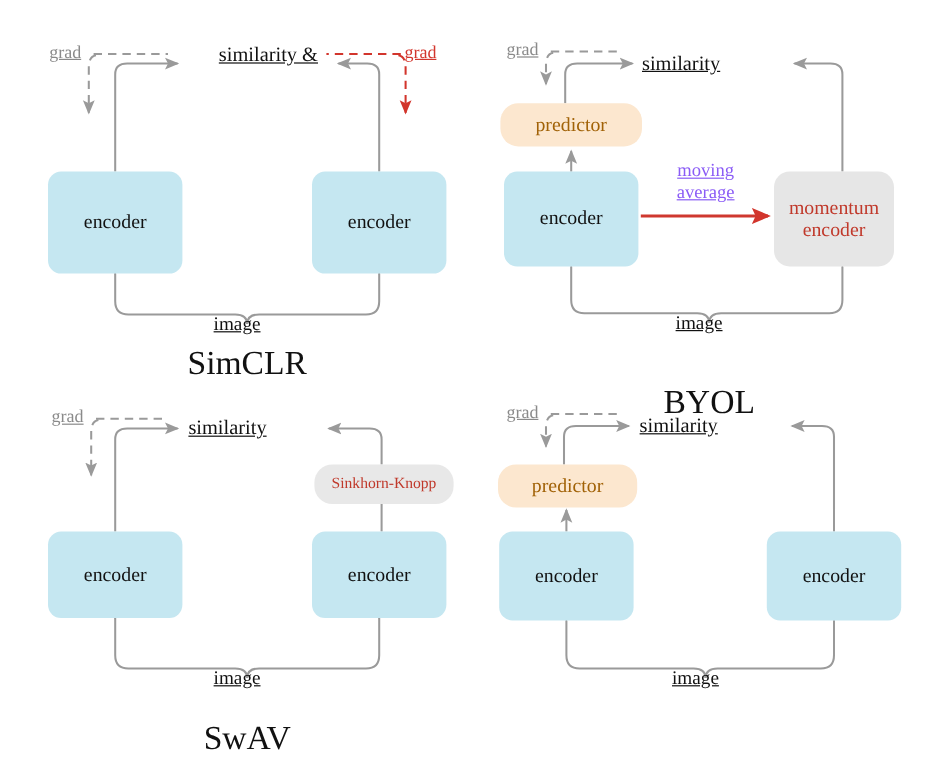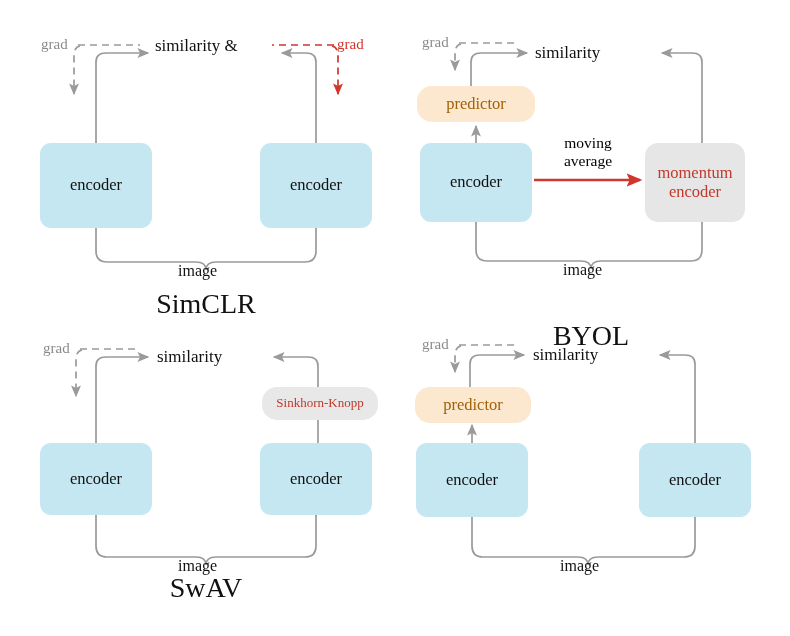--- a/index.html
+++ b/index.html
@@ -56,20 +56,21 @@
     background: #e8e8e8;
     border-radius: 15px;
     font-size: 13px;
     color: #c0392b;
     text-align: center;
   }
   .lbl {
     position: absolute;
     white-space: nowrap;
     line-height: 1.18;
+    text-decoration: underline;
   }
   .lbl-grad {
     font-size: 15px;
     color: #8a8a8a;
   }
   .lbl-grad-red {
     font-size: 15px;
     color: #d2352c;
   }
   .lbl-sim {
@@ -80,21 +81,21 @@
   .lbl-sim .dis {
     color: #d2352c;
     display: block;
   }
   .lbl-image {
     font-size: 16px;
     color: #111111;
   }
   .lbl-moving {
     font-size: 15.5px;
-    color: #000000;
+    color: #8b5cf6;
     text-align: center;
     line-height: 1.18;
   }
   .panel-title {
     position: absolute;
     font-size: 28px;
     color: #111111;
     white-space: nowrap;
     text-align: center;
   }
@@ -200,21 +201,21 @@
       <path d="M695,443 L695,364 Q695,355 685,355 L660,355" fill="none" stroke="#9a9a9a" stroke-width="1.7" marker-end="url(#ahGray)"></path>
     </g>
     <g>
       <path d="M472,517 L472,546 Q472,557 483,557 L578,557 Q588,557 588,565" fill="none" stroke="#9a9a9a" stroke-width="1.7" marker-start="url(#ahGray)"></path>
       <path d="M695,517 L695,546 Q695,557 684,557 L598,557 Q588,557 588,565" fill="none" stroke="#9a9a9a" stroke-width="1.7" marker-start="url(#ahGray)"></path>
     </g>
   </svg>
 
   <div class="lbl lbl-grad" style="left:41px; top:36px;">grad</div>
   <div class="lbl lbl-grad-red" style="left:337px; top:36px;">grad</div>
-  <div class="lbl lbl-sim" style="left:155px; top:36px; width:110px; text-align:left;">
+  <div class="lbl lbl-sim" style="left:155px; top:36px; width:110px; text-align:right;">
     <span>similarity &amp;</span>
   </div>
   <div class="box box-encoder" style="left:40px; top:143px; width:112px; height:85px;">encoder</div>
   <div class="box box-encoder" style="left:260px; top:143px; width:112px; height:85px;">encoder</div>
   <div class="lbl lbl-image" style="left:178px; top:262px;">image</div>
   <div class="panel-title" style="left:106px; top:288px; width:200px;">SimCLR</div>
 
   <div class="lbl lbl-grad" style="left:422px; top:34px;">grad</div>
   <div class="lbl lbl-sim" style="left:535px; top:43px;">similarity</div>
   <div class="box box-predictor" style="left:417px; top:86px; width:118px; height:36px;">predictor</div>
@@ -229,21 +230,21 @@
   </div>
   <div class="lbl lbl-image" style="left:563px; top:261px;">image</div>
   <div class="panel-title" style="left:491px; top:288px; width:200px;margin-top:32px;">BYOL</div>
 
   <div class="lbl lbl-grad" style="left:43px; top:340px;">grad</div>
   <div class="lbl lbl-sim" style="left:157px; top:347px;">similarity</div>
   <div class="box box-encoder" style="left:40px; top:443px; width:112px; height:72px;">encoder</div>
   <div class="box box-sinkhorn" style="left:262px; top:387px; width:116px; height:33px;">Sinkhorn-Knopp</div>
   <div class="box box-encoder" style="left:260px; top:443px; width:112px; height:72px;">encoder</div>
   <div class="lbl lbl-image" style="left:178px; top:557px;">image</div>
-  <div class="panel-title" style="left:106px; top:572px; width:200px;">SwAV</div>
+  <div class="panel-title" style="left:106px; top:600px; width:200px;">SwAV</div>
 
   <div class="lbl lbl-grad" style="left:422px; top:336px;">grad</div>
   <div class="lbl lbl-sim" style="left:533px; top:345px;">similarity</div>
   <div class="box box-predictor" style="left:415px; top:387px; width:116px; height:36px;">predictor</div>
   <div class="box box-encoder" style="left:416px; top:443px; width:112px; height:74px;">encoder</div>
   <div class="box box-encoder" style="left:639px; top:443px; width:112px; height:74px;">encoder</div>
   <div class="lbl lbl-image" style="left:560px; top:557px;">image</div>
 
 </div>
 

